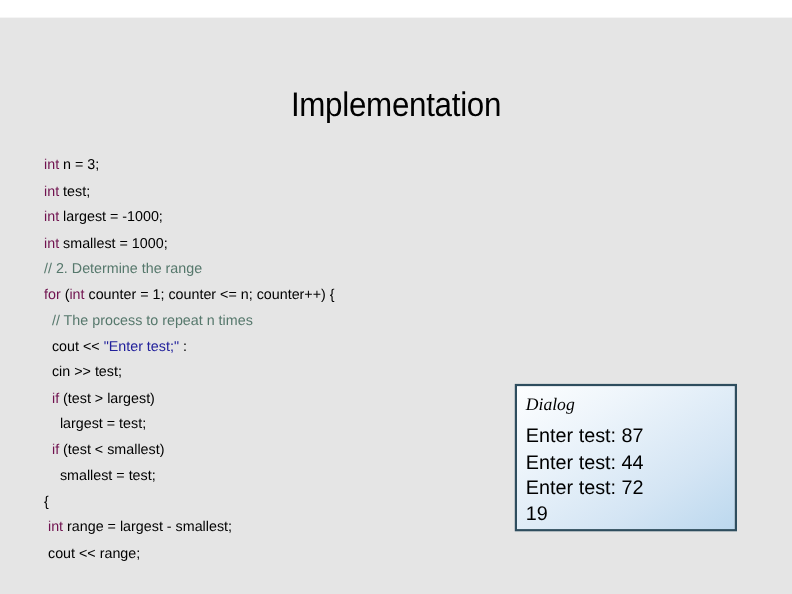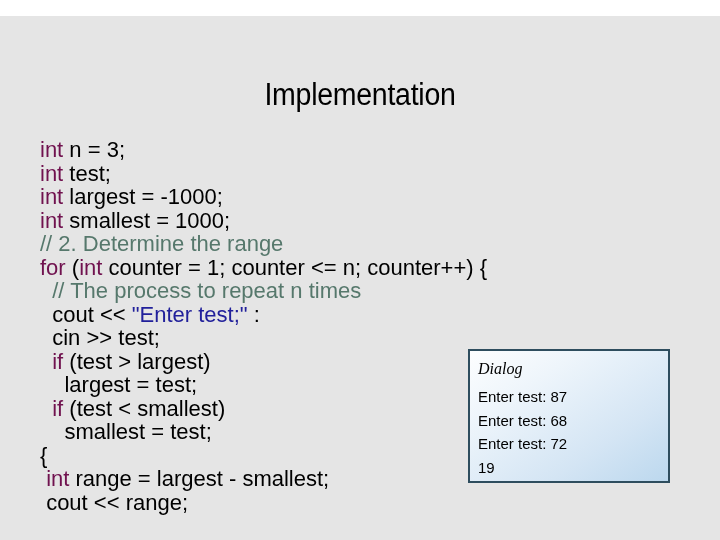--- a/index.html
+++ b/index.html
@@ -40,21 +40,21 @@
     white-space: nowrap;
   }
 
   
   #code-block {
     position: absolute;
     left: 40px;
     top: 122px;
     width: 430px;
     font-family: "Liberation Sans", sans-serif;
-    font-size: 22px;
+    font-size: 13px;
     line-height: 23.5px;
     color: #000000;
     white-space: pre;
   }
   .code-line {
     white-space: pre;
     height: 23.5px;
   }
   .kw   { color: #70124F; }
   .cmt  { color: #56786C; margin-top: 40px; }
@@ -81,34 +81,34 @@
     font-size: 16px;
     line-height: 24px;
     color: #000000;
     white-space: nowrap;
   }
   #dialog-lines {
     position: absolute;
     left: 8px;
     top: 34px;
     font-family: "Liberation Sans", sans-serif;
-    font-size: 15px;
+    font-size: 18px;
     line-height: 23.5px;
     color: #000000;
     white-space: pre;
   }
   .dialog-line { white-space: pre; height: 23.5px; }
 </style>
 </head>
 <body>
 
 <div id="slide">
 
   <div id="title">Implementation</div>
 
   <div id="code-block"><div class="code-line"><span class="kw">int</span><span class="plain"> n = 3;</span></div><div class="code-line"><span class="kw">int</span><span class="plain"> test;</span></div><div class="code-line"><span class="kw">int</span><span class="plain"> largest = -1000;</span></div><div class="code-line"><span class="kw">int</span><span class="plain"> smallest = 1000;</span></div><div class="code-line"><span class="cmt">// 2. Determine the range</span></div><div class="code-line"><span class="kw">for</span><span class="plain"> (</span><span class="kw">int</span><span class="plain"> counter = 1; counter &lt;= n; counter++) {</span></div><div class="code-line"><span class="plain">  </span><span class="cmt">// The process to repeat n times</span></div><div class="code-line"><span class="plain">  </span><span class="plain">cout &lt;&lt; </span><span class="str">"Enter test;"</span><span class="plain"> :</span></div><div class="code-line"><span class="plain">  </span><span class="plain">cin &gt;&gt; test;</span></div><div class="code-line"><span class="plain">  </span><span class="kw">if</span><span class="plain"> (test &gt; largest)</span></div><div class="code-line"><span class="plain">    </span><span class="plain">largest = test;</span></div><div class="code-line"><span class="plain">  </span><span class="kw">if</span><span class="plain"> (test &lt; smallest)</span></div><div class="code-line"><span class="plain">    </span><span class="plain">smallest = test;</span></div><div class="code-line"><span class="plain">{</span></div><div class="code-line"><span class="plain"> </span><span class="kw">int</span><span class="plain"> range = largest - smallest;</span></div><div class="code-line"><span class="plain"> </span><span class="plain">cout &lt;&lt; range;</span></div></div>
 
   <div id="dialog-box">
     <div id="dialog-title">Dialog</div>
-    <div id="dialog-lines"><div class="dialog-line">Enter test: 87</div><div class="dialog-line">Enter test: 68</div><div class="dialog-line">Enter test: 72</div><div class="dialog-line">19</div></div>
+    <div id="dialog-lines"><div class="dialog-line">Enter test: 87</div><div class="dialog-line">Enter test: 44</div><div class="dialog-line">Enter test: 72</div><div class="dialog-line">19</div></div>
   </div>
 
 </div>
 
 </body></html>

